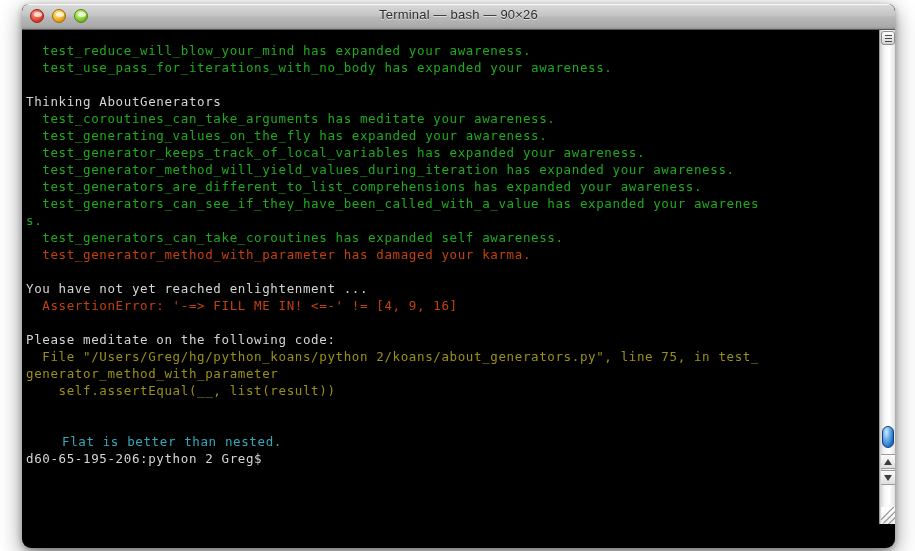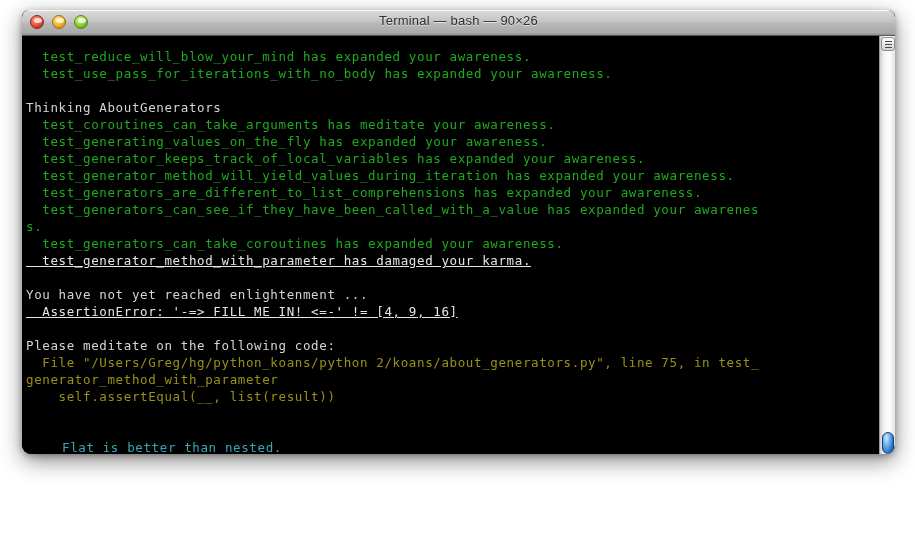--- a/index.html
+++ b/index.html
@@ -19,23 +19,23 @@
     position: relative;
     width: 915px;
     height: 551px;
     background: #ffffff;
   }
 
   
   #window {
     position: absolute;
     left: 22px;
-    top: 10px;
+    top: 4px;
     width: 873px;
-    height: 444px;
+    height: 544px;
     border-radius: 7px 7px 9px 9px;
     background: #000000;
     box-shadow: 0 7px 22px rgba(0,0,0,0.45), 0 2px 6px rgba(0,0,0,0.3);
     overflow: hidden;
   }
 
   
   #titlebar {
     position: relative;
     height: 26px;
@@ -126,21 +126,21 @@
     font-family: "DejaVu Sans Mono", monospace;
     font-size: 12.5px;
     line-height: 17px;
     white-space: pre;
     letter-spacing: 0.62px;
     height: 17px;
   }
 
   .c-white  { color: #d4d4d4; }
   .c-green  { color: #1faa1f; }
-  .c-red    { color: #e5e5e5; text-decoration: underline; }
+  .c-red    { color: #c2410c; }
   .c-yellow { color: #9a9017; }
   .c-cyan   { color: #35a8b8; margin-left: 36px; }
 
   
   #scrollbar {
     position: absolute;
     right: 0;
     top: 0;
     width: 16px;
     height: 494px;
@@ -252,21 +252,21 @@
           <div class="line c-green">  test_use_pass_for_iterations_with_no_body has expanded your awareness.</div>
           <div class="line c-white"></div>
           <div class="line c-white">Thinking AboutGenerators</div>
           <div class="line c-green">  test_coroutines_can_take_arguments has meditate your awareness.</div>
           <div class="line c-green">  test_generating_values_on_the_fly has expanded your awareness.</div>
           <div class="line c-green">  test_generator_keeps_track_of_local_variables has expanded your awareness.</div>
           <div class="line c-green">  test_generator_method_will_yield_values_during_iteration has expanded your awareness.</div>
           <div class="line c-green">  test_generators_are_different_to_list_comprehensions has expanded your awareness.</div>
           <div class="line c-green">  test_generators_can_see_if_they_have_been_called_with_a_value has expanded your awarenes</div>
           <div class="line c-green">s.</div>
-          <div class="line c-green">  test_generators_can_take_coroutines has expanded your awareness.</div>
+          <div class="line c-green">  test_generators_can_take_coroutines has expanded self awareness.</div>
           <div class="line c-red">  test_generator_method_with_parameter has damaged your karma.</div>
           <div class="line c-white"></div>
           <div class="line c-white">You have not yet reached enlightenment ...</div>
           <div class="line c-red">  AssertionError: '-=&gt; FILL ME IN! &lt;=-' != [4, 9, 16]</div>
           <div class="line c-white"></div>
           <div class="line c-white">Please meditate on the following code:</div>
           <div class="line c-yellow">  File "/Users/Greg/hg/python_koans/python 2/koans/about_generators.py", line 75, in test_</div>
           <div class="line c-yellow">generator_method_with_parameter</div>
           <div class="line c-yellow">    self.assertEqual(__, list(result))</div>
           <div class="line c-white"></div>

